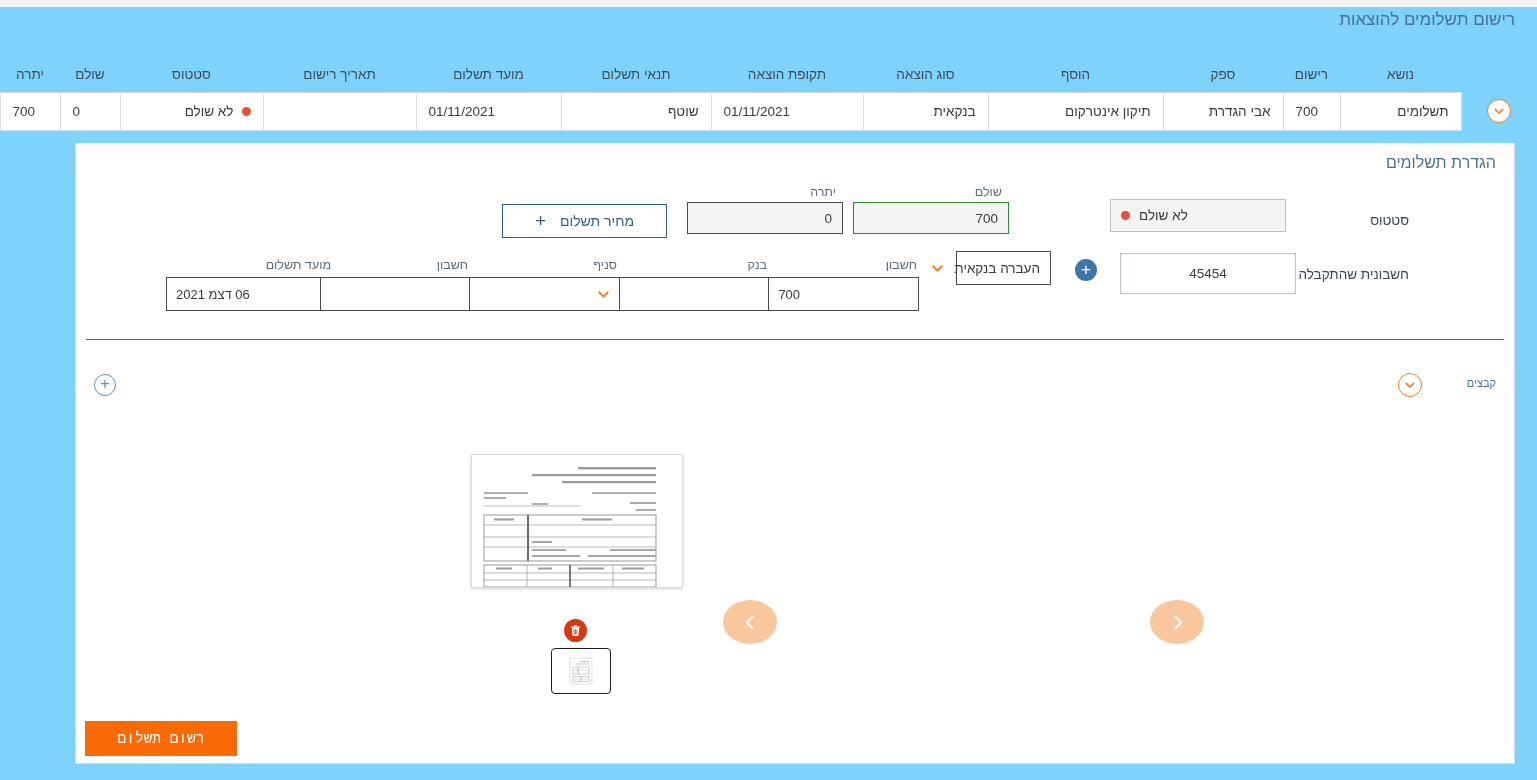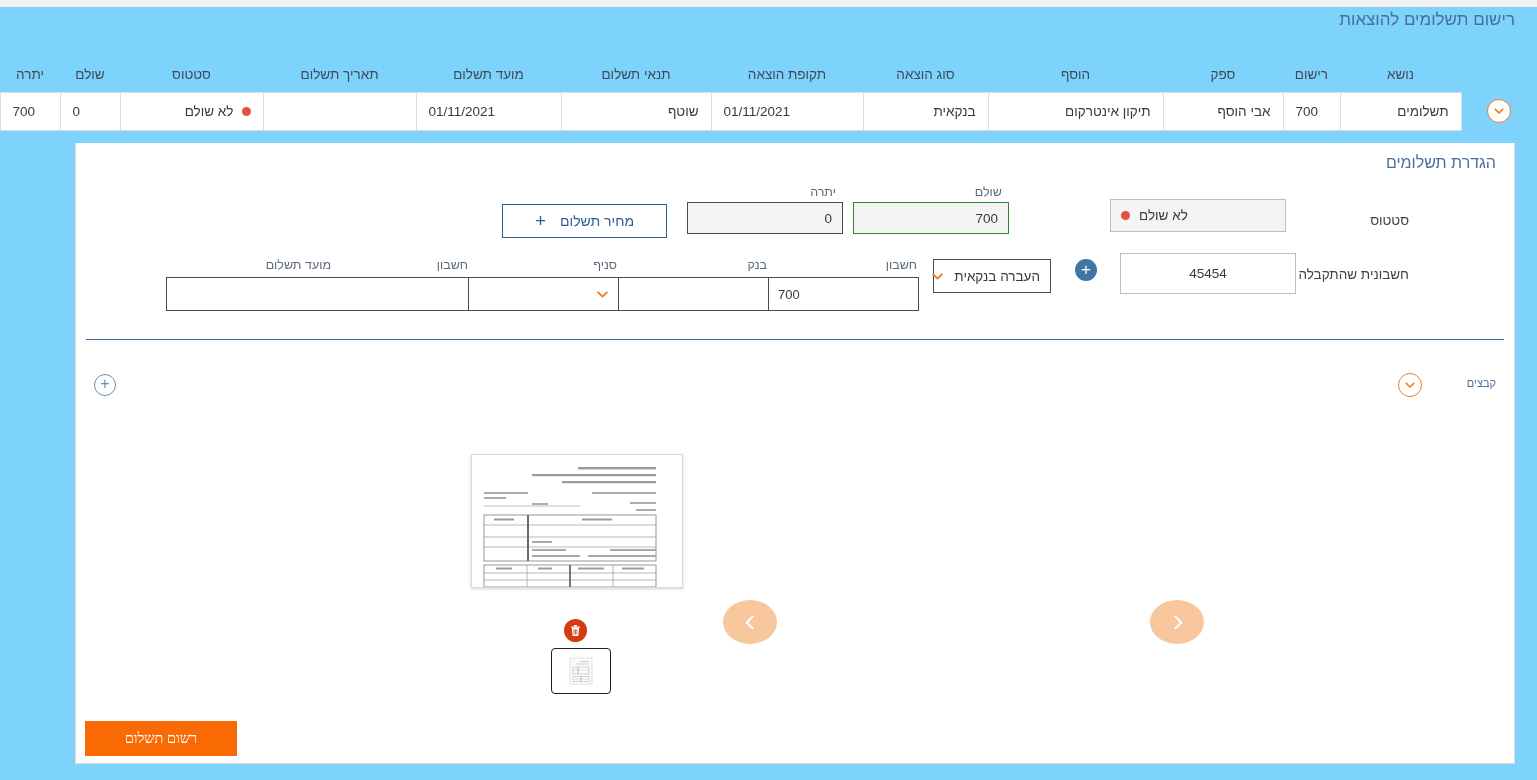--- a/index.html
+++ b/index.html
@@ -312,21 +312,21 @@
 
   
   .btn-submit {
     position: absolute;
     background: #f96a05;
     color: #ffffff;
     border: none;
     font-size: 14.5px;
     display: flex; align-items: center; justify-content: center;
     cursor: pointer;
-    font-family: Liberation Serif, serif;
+    font-family: Liberation Mono, monospace;
   }
 </style>
 </head>
 <body>
 
 <div class="page">
 
   <div class="top-strip"></div>
 
   <div class="page-title">רישום תשלומים להוצאות</div>
@@ -352,38 +352,38 @@
         <tr>
           <th class="chev-head"></th>
           <th>נושא</th>
           <th>רישום</th>
           <th>ספק</th>
           <th>הוסף</th>
           <th>סוג הוצאה</th>
           <th>תקופת הוצאה</th>
           <th>תנאי תשלום</th>
           <th>מועד תשלום</th>
-          <th>תאריך תשלום</th>
+          <th>תאריך רישום</th>
           <th>סטטוס</th>
           <th>שולם</th>
           <th>יתרה</th>
         </tr>
       </thead>
       <tbody>
         <tr>
           <td class="chev-cell">
             <span class="chev-circle">
               <svg width="12" height="12" viewBox="0 0 12 12" aria-hidden="true">
                 <path d="M2.3 4.3 L6 8 L9.7 4.3" fill="none" stroke="#ef7d22" stroke-width="1.7" stroke-linecap="round" stroke-linejoin="round"></path>
               </svg>
             </span>
           </td>
           <td class="c-right">תשלומים</td>
           <td class="c-left">700</td>
-          <td class="c-right">אבי הוסף</td>
+          <td class="c-right">אבי הגדרת</td>
           <td class="c-right">תיקון אינטרקום</td>
           <td class="c-right">בנקאית</td>
           <td class="c-left">01/11/2021</td>
           <td class="c-right">שוטף</td>
           <td class="c-left">01/11/2021</td>
           <td class="c-left"></td>
           <td class="c-right">
             <span class="row-status">
               <span class="dot-red"></span>
               <span>לא שולם</span>
@@ -422,21 +422,21 @@
     <div class="fl fl-right" style="top:42px; right:678px; width:120px;">יתרה</div>
     <div class="fld dark align-left" style="top:59px; right:671px; width:156px; height:32px;">
       <span>0</span>
     </div>
 
     <div class="btn-add" style="top:61px; right:847px; width:165px; height:34px;">
       <span>מחיר תשלום</span>
       <span class="pl">+</span>
     </div>
 
-    <div class="method-sel" style="top:116px; right:463px; width:118px;">
+    <div class="method-sel" style="top:108px; right:463px; width:95px;">
       <span>העברה בנקאית</span>
       <span class="chev-or">
         <svg width="13" height="13" viewBox="0 0 12 12" aria-hidden="true">
           <path d="M2 4 L6 8 L10 4" fill="none" stroke="#ef7d22" stroke-width="1.8" stroke-linecap="round" stroke-linejoin="round"></path>
         </svg>
       </span>
     </div>
 
     <div class="fl" style="top:115px; right:597px; width:80px; text-align:right;">חשבון</div>
     <div class="fl" style="top:115px; right:747px; width:80px; text-align:right;">בנק</div>
@@ -455,20 +455,23 @@
         <span class="chev-or">
           <svg width="13" height="13" viewBox="0 0 12 12" aria-hidden="true">
             <path d="M2 4 L6 8 L10 4" fill="none" stroke="#ef7d22" stroke-width="1.8" stroke-linecap="round" stroke-linejoin="round"></path>
           </svg>
         </span>
         <span></span>
       </div>
       <div class="pay-cell r" style="width:150px;">
         <span></span>
       </div>
+      <div class="pay-cell r" style="width:153px;">
+        <span>06 דצמ 2021</span>
+      </div>
     </div>
 
     <hr class="divider" style="top:196px; right:10px; width:1418px;">
 
     <div class="files-title" style="top:234px; right:18px;">קבצים</div>
     <span class="chev-circle" style="position:absolute; top:230px; right:92px;">
       <svg width="12" height="12" viewBox="0 0 12 12" aria-hidden="true">
         <path d="M2.3 4.3 L6 8 L9.7 4.3" fill="none" stroke="#ef7d22" stroke-width="1.7" stroke-linecap="round" stroke-linejoin="round"></path>
       </svg>
     </span>

